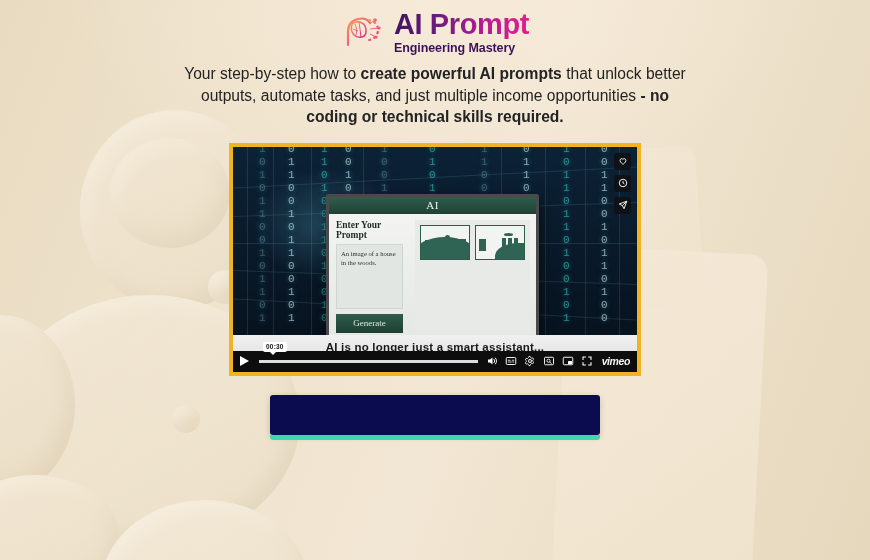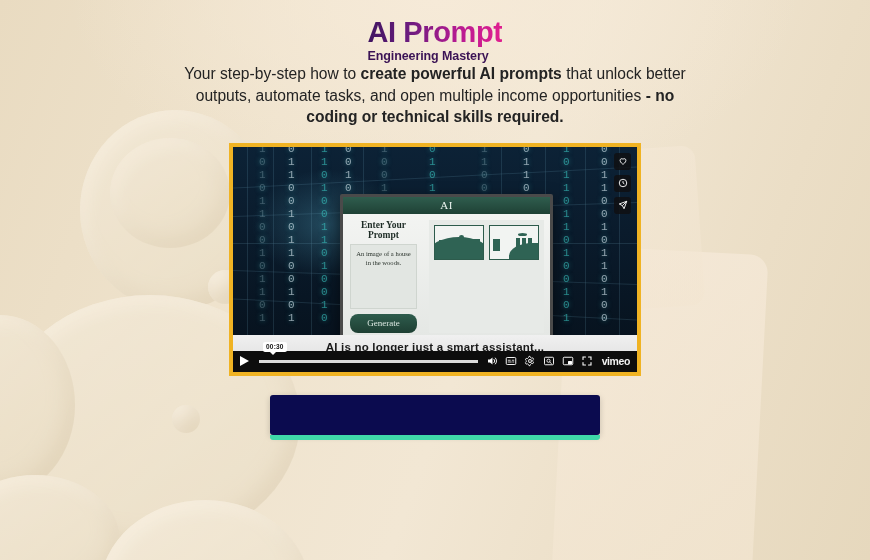--- a/index.html
+++ b/index.html
@@ -70,21 +70,20 @@
     align-items: center;
   }
 
   
   .logo-row {
     display: flex;
     align-items: center;
     gap: 9px;
     margin-top: 9px;
     height: 46px;
-    flex-direction: column;
   }
   .logo-mark { width: 44px; height: 40px; display: block; }
   .logo-text { display: flex; flex-direction: column; line-height: 1; }
   .logo-title {
     font-size: 29px;
     font-weight: 800;
     letter-spacing: -0.4px;
     background: linear-gradient(90deg, #3f1560 0%, #6a1b7e 30%, #b81a92 68%, #e01f8f 100%);
     -webkit-background-clip: text;
     background-clip: text;
@@ -171,29 +170,28 @@
   .glow {
     position: absolute;
     width: 150px; height: 110px;
     left: 18px; top: 22px;
     background: radial-gradient(ellipse at center, rgba(90,175,200,.30), rgba(0,0,0,0) 70%);
   }
 
   
   .ai-window {
     position: absolute;
-    left: 107px;
+    left: 93px;
     top: 47px;
     width: 213px;
     height: 148px;
     background: #4a4a4a;
     padding: 3px;
     border-radius: 2px;
     box-shadow: 0 6px 16px rgba(0,0,0,.55);
-    text-align: center;
   }
   .ai-titlebar {
     height: 17px;
     background: linear-gradient(180deg, #2f5d4e 0%, #1f4135 100%);
     display: flex; align-items: center; justify-content: center;
     color: #e9f3ee;
     font-family: "Liberation Serif", serif;
     font-size: 11px;
     letter-spacing: .5px;
   }
@@ -218,21 +216,21 @@
     border: 1px solid #cfd5cf;
     padding: 4px 4px;
     font-family: "Liberation Serif", serif;
     font-size: 6.6px;
     line-height: 1.45;
     color: #2a332c;
   }
   .ai-generate {
     margin-top: 5px;
     height: 19px;
-    border-radius: 8px;
+    border-radius: 0;
     background: linear-gradient(180deg,#2e5c4d,#1e3f33);
     color: #d9e6df;
     font-family: "Liberation Serif", serif;
     font-size: 9px;
     display: flex; align-items: center; justify-content: center;
   }
   .ai-right {
     flex: 1;
     background: #e7eae7;
     padding: 5px;
@@ -324,20 +322,21 @@
     left: 7px; bottom: -3px;
     border-left: 3px solid transparent;
     border-right: 3px solid transparent;
     border-top: 3px solid #fff;
   }
   .ctl-group { display: flex; align-items: center; gap: 7px; flex: none; padding-right: 2px; }
   .ctl { width: 12px; height: 12px; display: block; }
   .vimeo-logo {
     font-size: 10.5px;
     font-weight: 700;
+    font-style: italic;
     color: #f2f2f2;
     letter-spacing: -0.4px;
     margin-left: 2px;
     font-family: "Liberation Sans", sans-serif;
   }
 
   
   .overlay-actions {
     position: absolute;
     right: 6px; top: 6px;
@@ -418,21 +417,21 @@
       <circle cx="35" cy="25" r="1.6" fill="url(#lg)"></circle>
       <path d="M28 12 L34 8 M29 17 L38 16 M29 22 L35 25" fill="none" stroke="url(#lg)" stroke-width="1"></path>
     </svg>
     <div class="logo-text">
       <div class="logo-title">AI Prompt</div>
       <div class="logo-sub">Engineering Mastery</div>
     </div>
   </div>
 
 
-  <p class="subhead"><span>Your step-by-step how to </span><b>create powerful AI prompts</b><span> that unlock better outputs, automate tasks, and open multiple income opportunities </span><b>- no coding or technical skills required.</b></p>
+  <p class="subhead"><span>Your step-by-step how to </span><b>create powerful AI prompts</b><span> that unlock better outputs, automate tasks, and just multiple income opportunities </span><b>- no coding or technical skills required.</b></p>
 
 
   <div class="player-wrap">
 
     <div class="video-stage">
       <div class="glow"></div>
 
       <div class="grid-lines">
         <i style="left:14px;  top:0;   width:1px; height:188px;"></i>
         <i style="left:40px;  top:0;   width:1px; height:188px;"></i>

